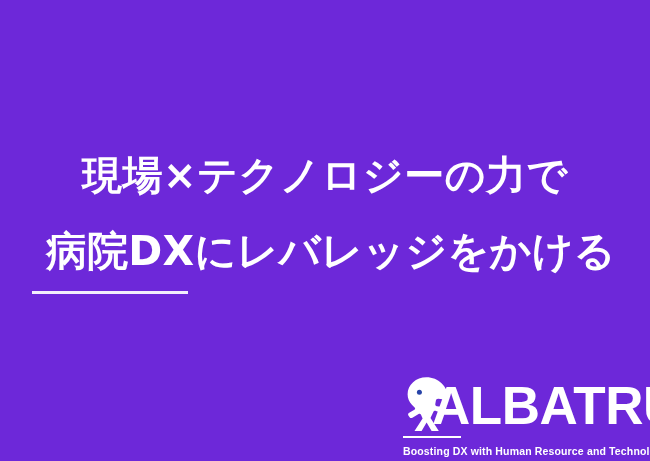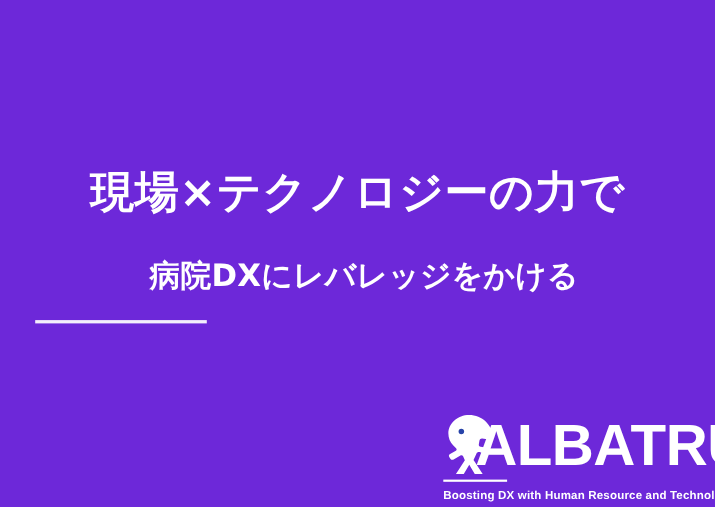--- a/index.html
+++ b/index.html
@@ -35,21 +35,21 @@
     color: #ffffff;
     font-weight: 700;
     font-size: 40px;
     line-height: 76px;
     letter-spacing: 0.5px;
     white-space: nowrap;
     font-family: "DejaVu Sans", "Liberation Sans", sans-serif;
   }
 
   .headline-line.line-2 {
-    font-size: 28px;
+    font-size: 41px;
     letter-spacing: 0.2px;
     padding-left: 12px;
   }
 
   
   #accent-rule {
     position: absolute;
     left: 32px;
     top: 291px;
     width: 156px;

